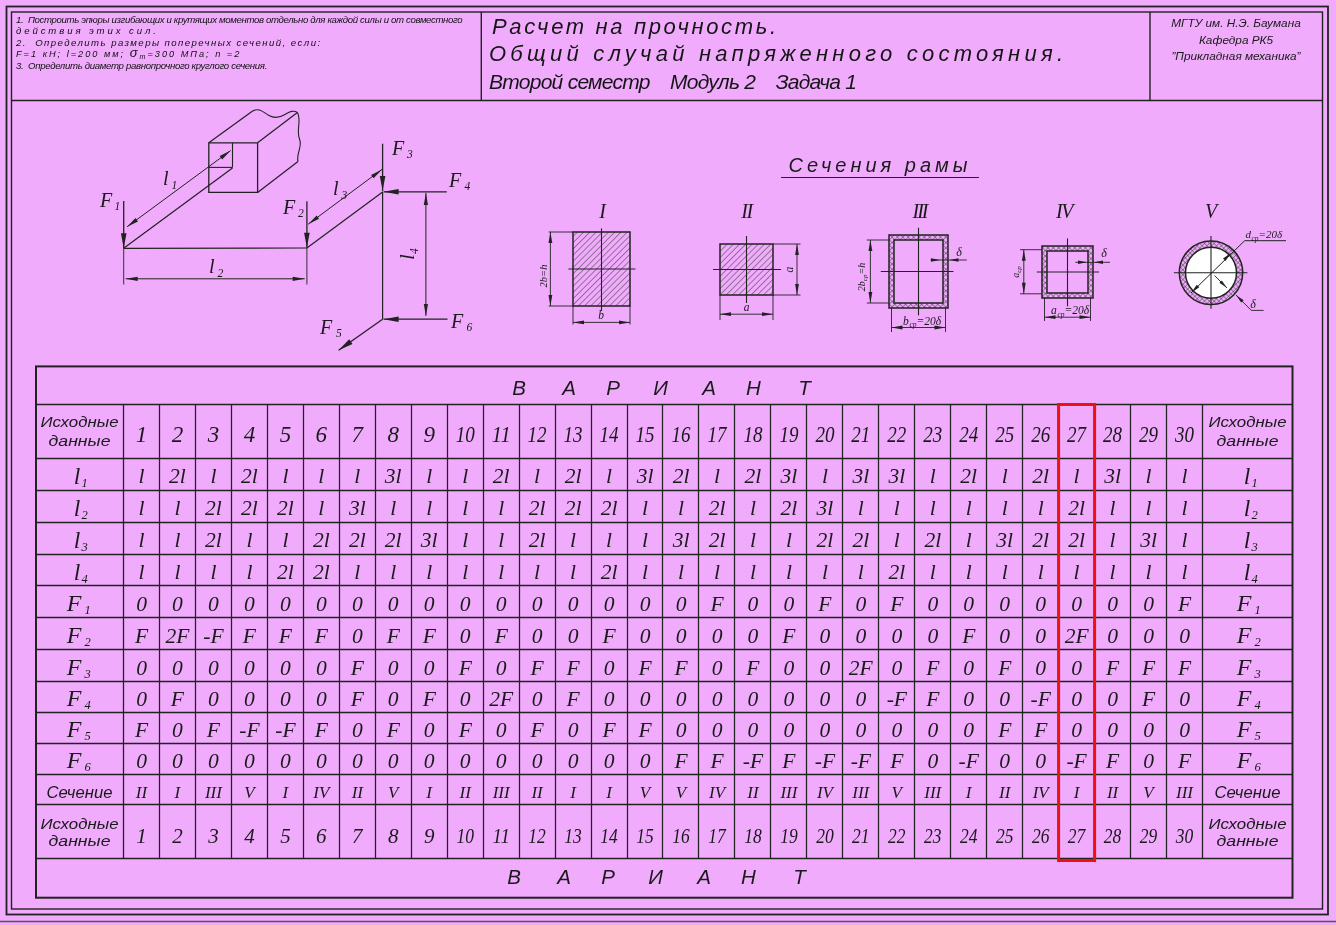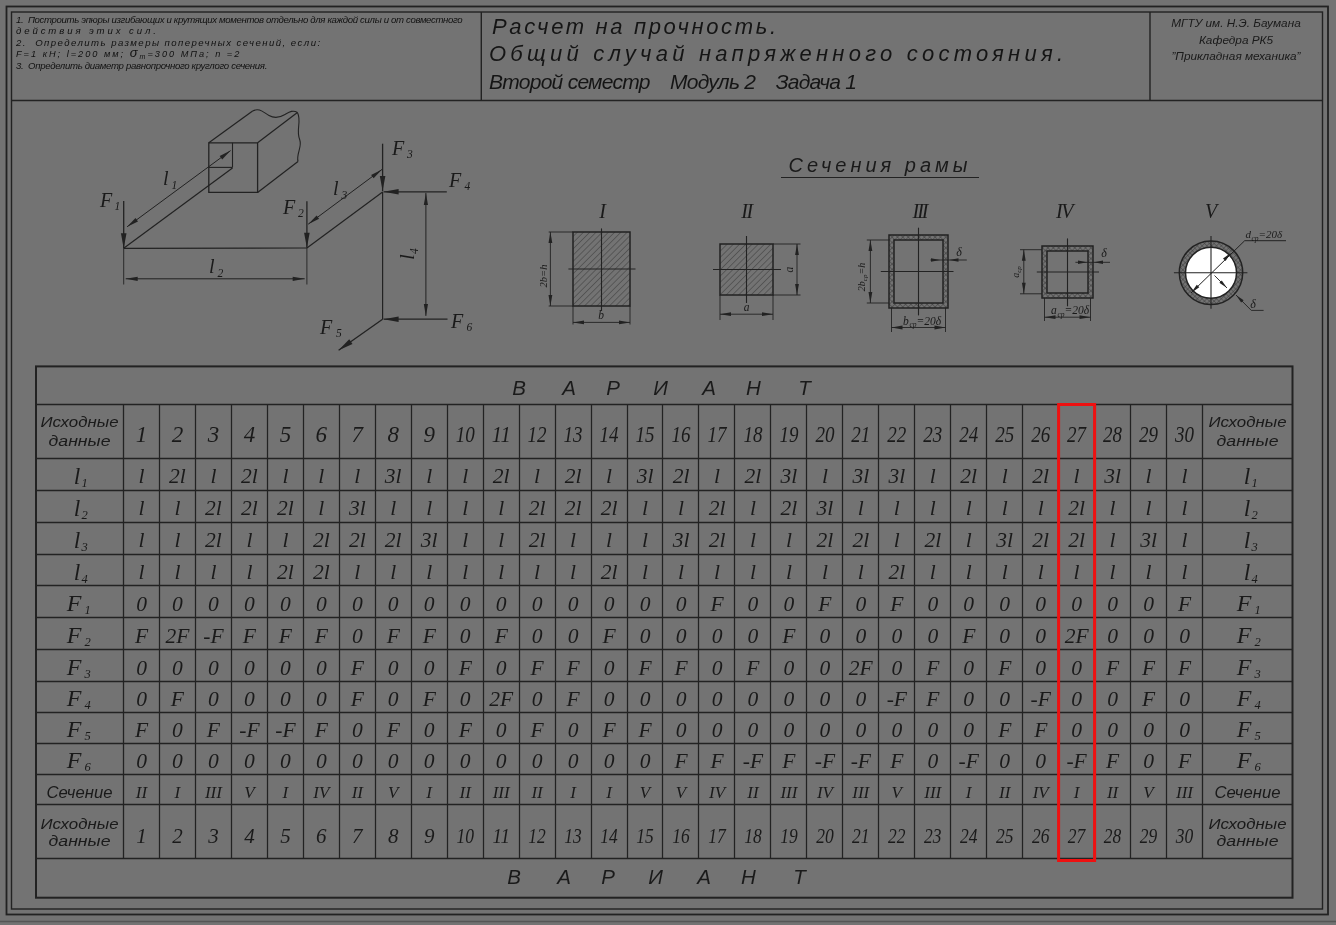--- a/index.html
+++ b/index.html
@@ -1,15 +1,15 @@
 <!DOCTYPE html>
 <html><head><meta charset="utf-8">
 <style>
 html,body{margin:0;padding:0;background:#fff;}
-#page{position:relative;width:1336px;height:925px;background:#737373;overflow:hidden;}
+#page{position:relative;width:1336px;height:925px;background:#f0abfc;overflow:hidden;}
 </style></head>
 <body>
 <div id="page">
 <svg width="1336" height="925" viewBox="0 0 1336 925">
 <defs>
 <pattern id="hatch" width="4.4" height="4.4" patternUnits="userSpaceOnUse" patternTransform="rotate(45)">
   <line x1="0" y1="0" x2="0" y2="4.4" stroke="#3a3a3a" stroke-width="1.0"></line>
 </pattern>
 <pattern id="hatch2" width="3.8" height="3.8" patternUnits="userSpaceOnUse" patternTransform="rotate(45)">
   <line x1="0" y1="0" x2="0" y2="3.8" stroke="#333" stroke-width="0.9"></line>

